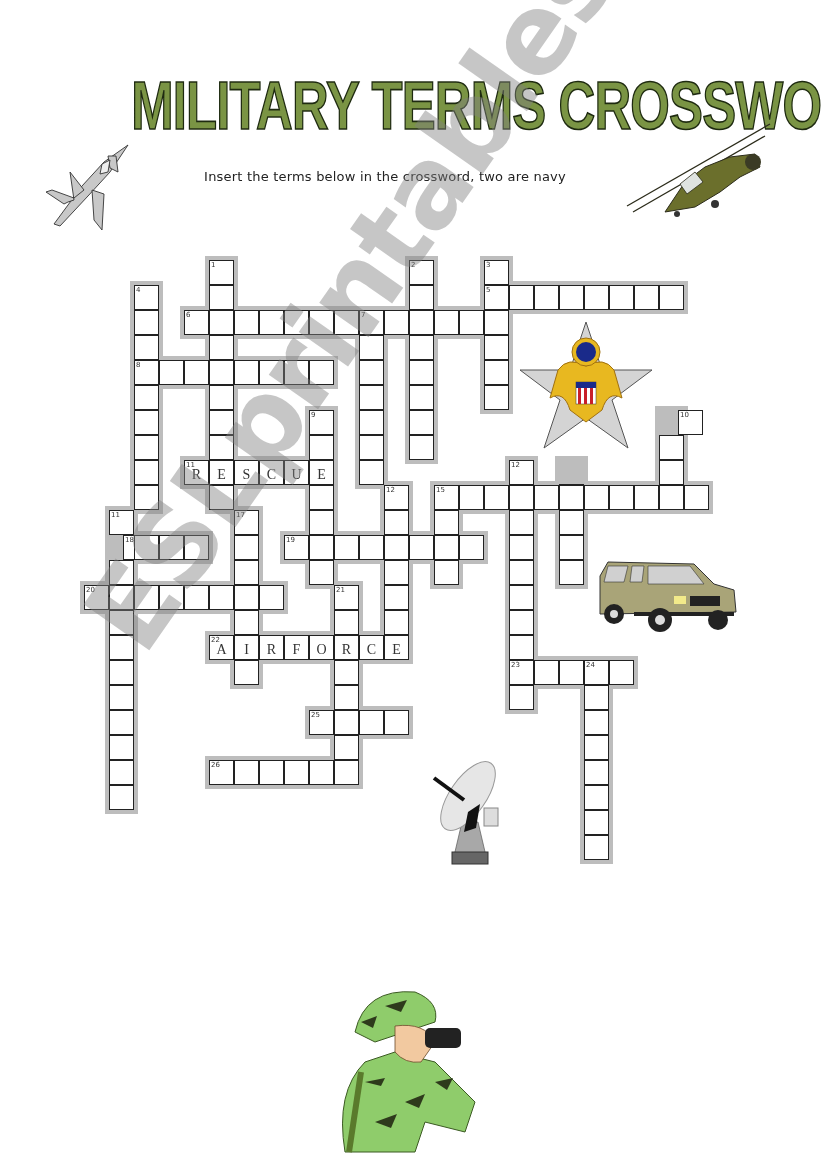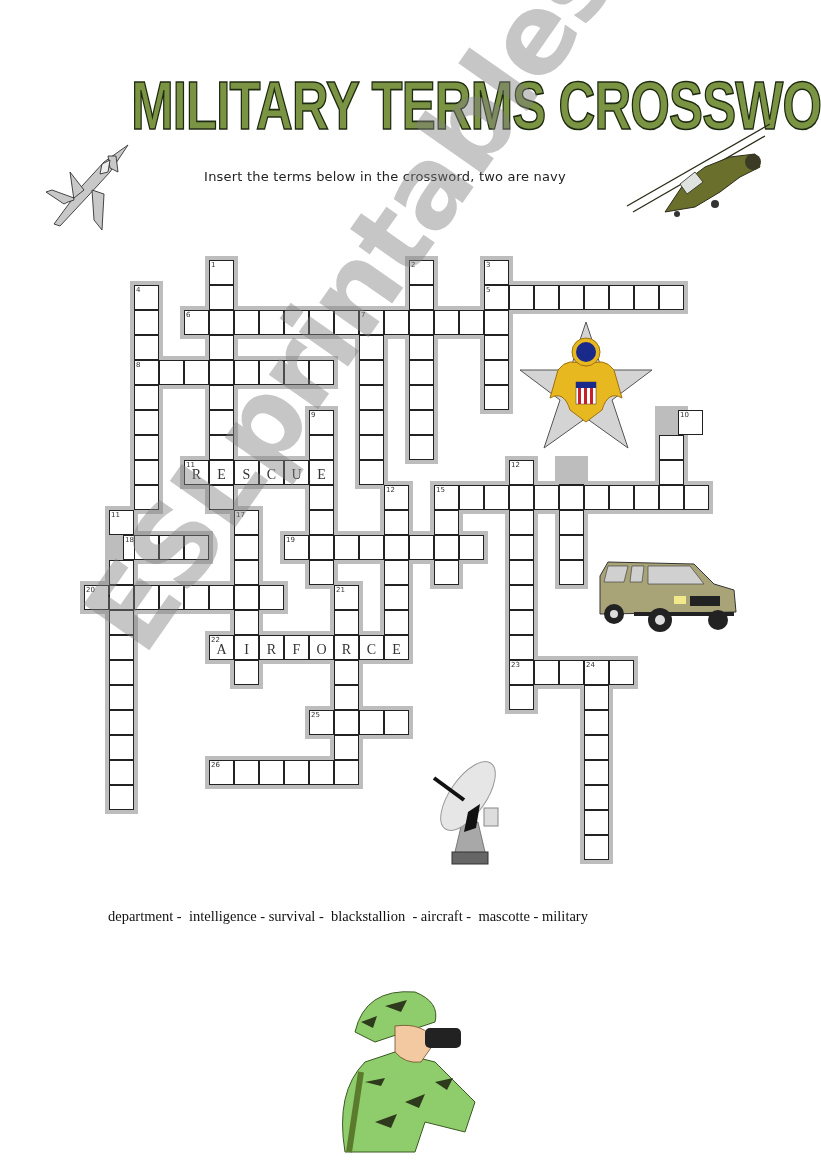--- a/index.html
+++ b/index.html
@@ -523,14 +523,13 @@
     </div>
     <div class="cell" style="left: 234px; top: 760px;"></div>
     <div class="cell" style="left: 259px; top: 760px;"></div>
     <div class="cell" style="left: 284px; top: 760px;"></div>
     <div class="cell" style="left: 309px; top: 760px;"></div>
   </div>
 
 <div class="watermark">ESLprintables.com</div>
 
 <div class="wordbank">
-  <div>department -  intelligence - survival -  blackstallion  - aircraft -  mascotte - military</div>
 </div>
 
 </body></html>

